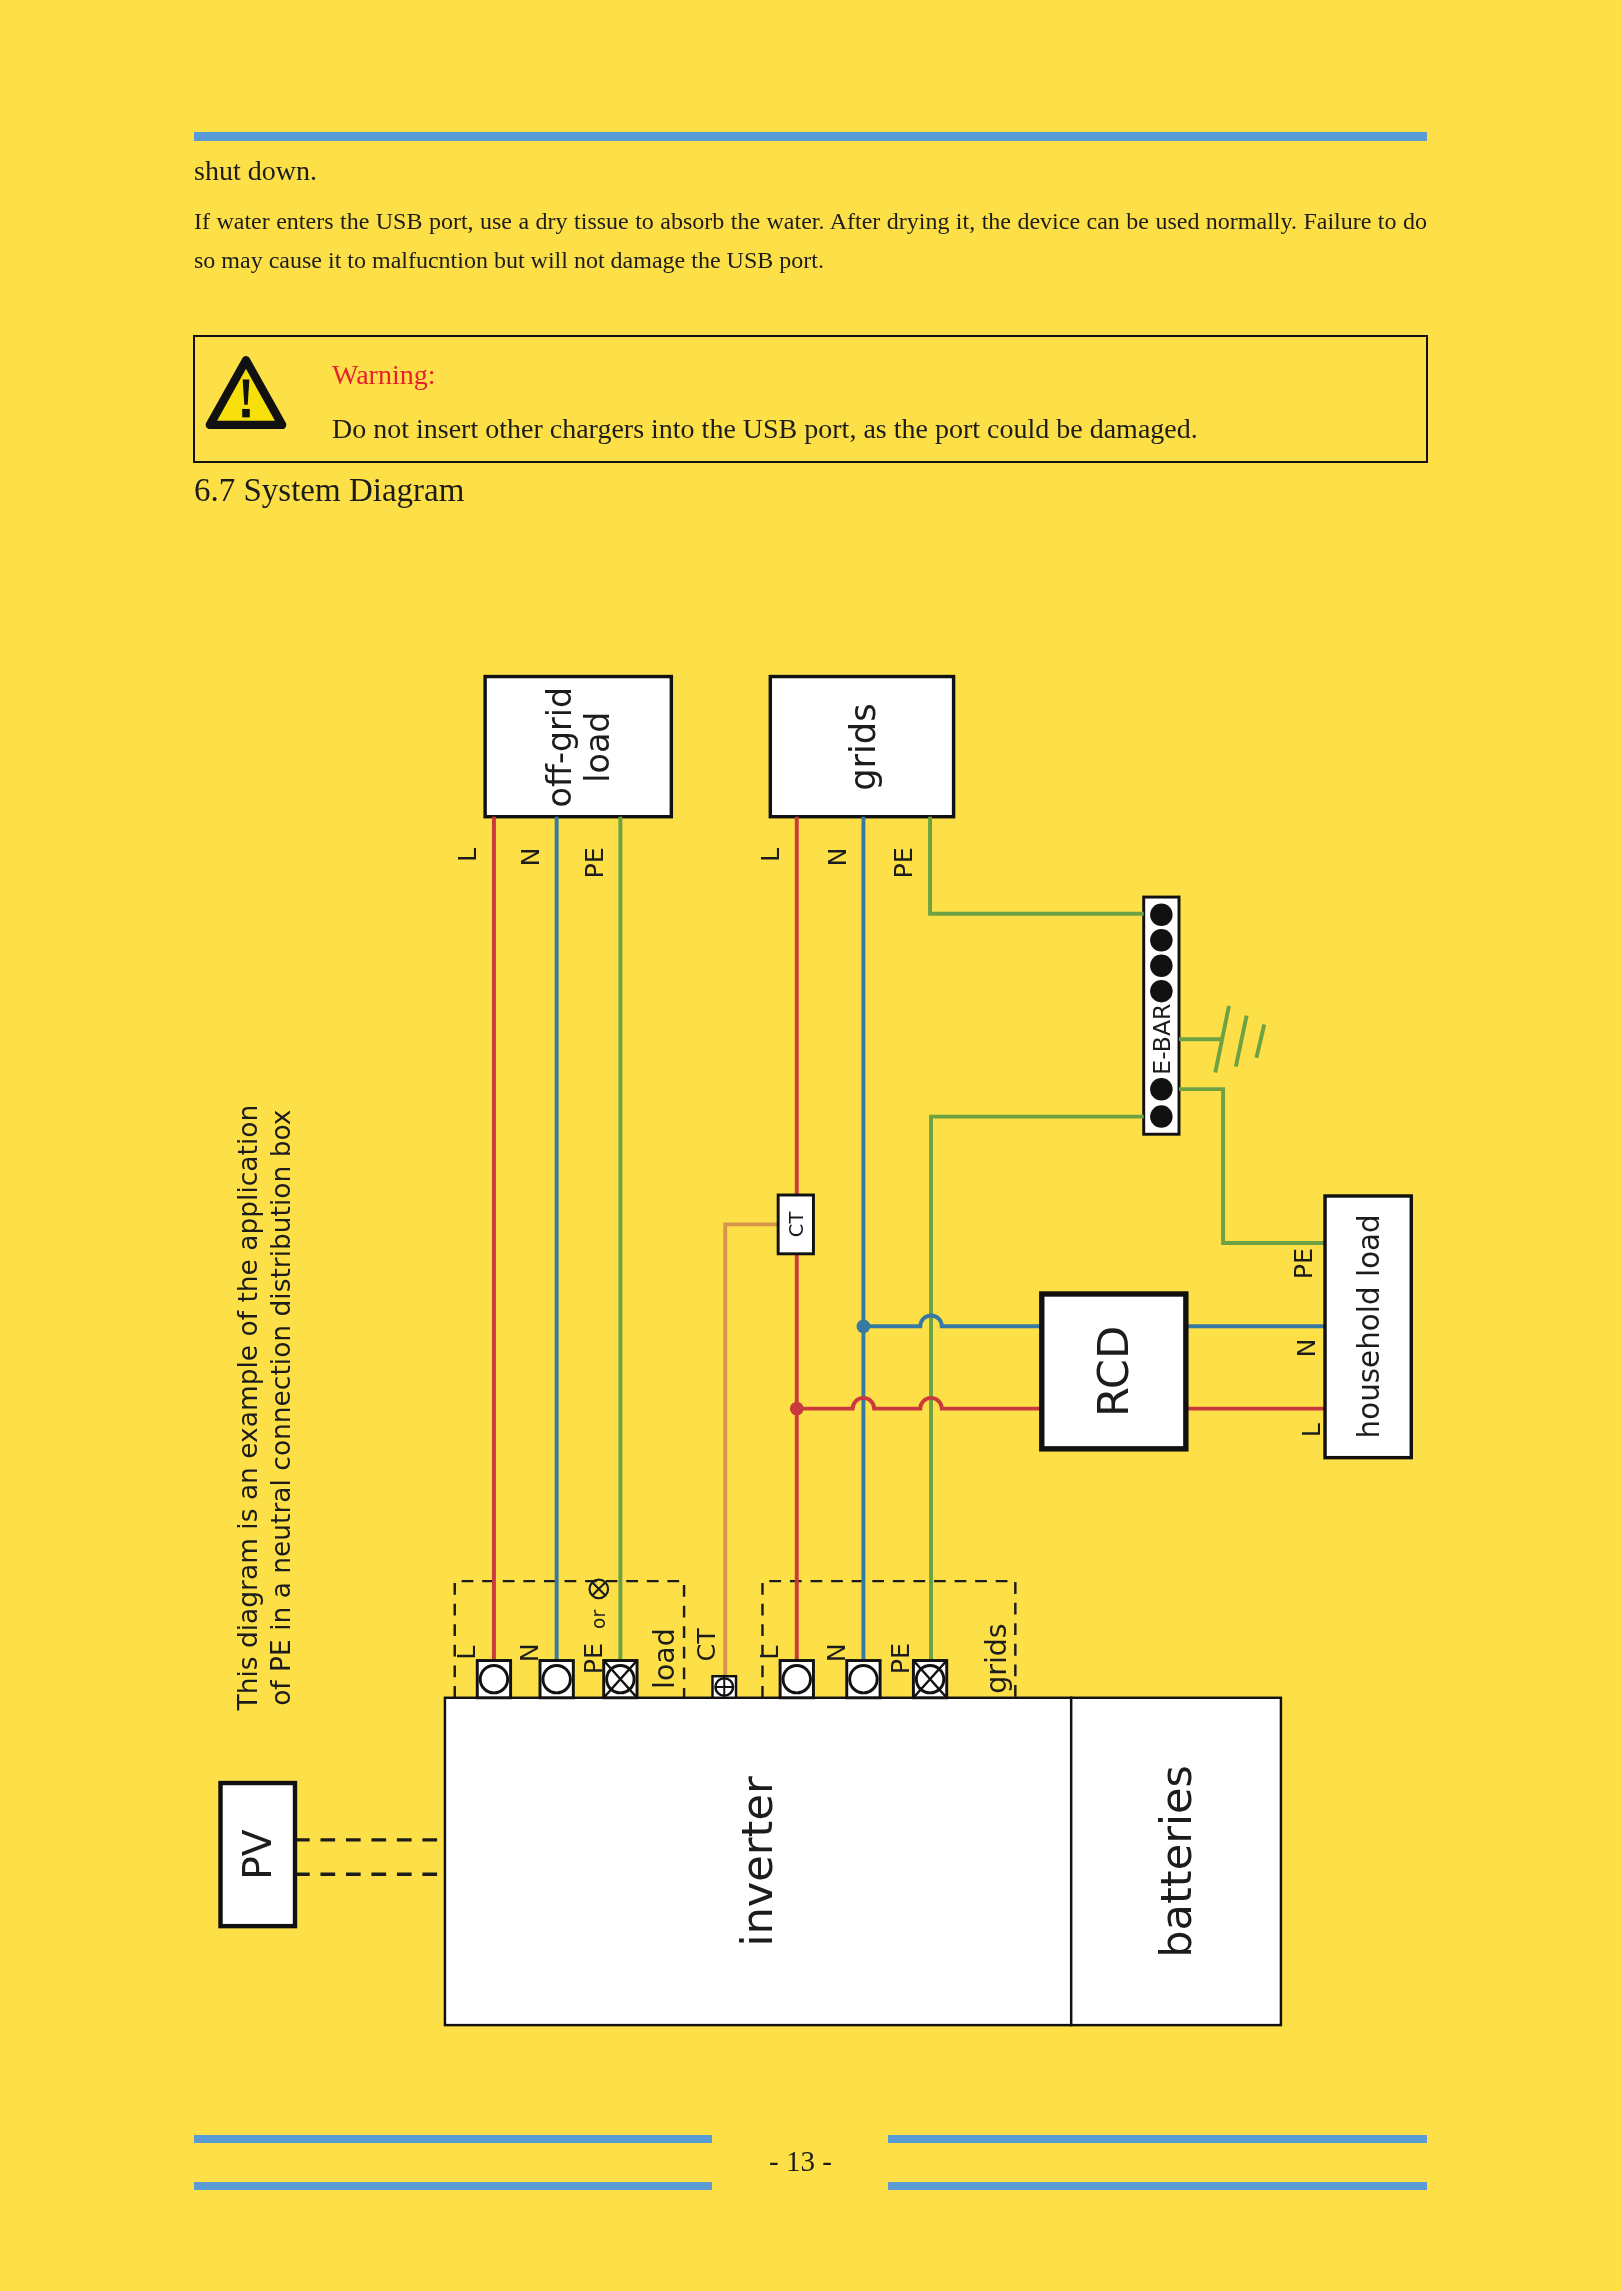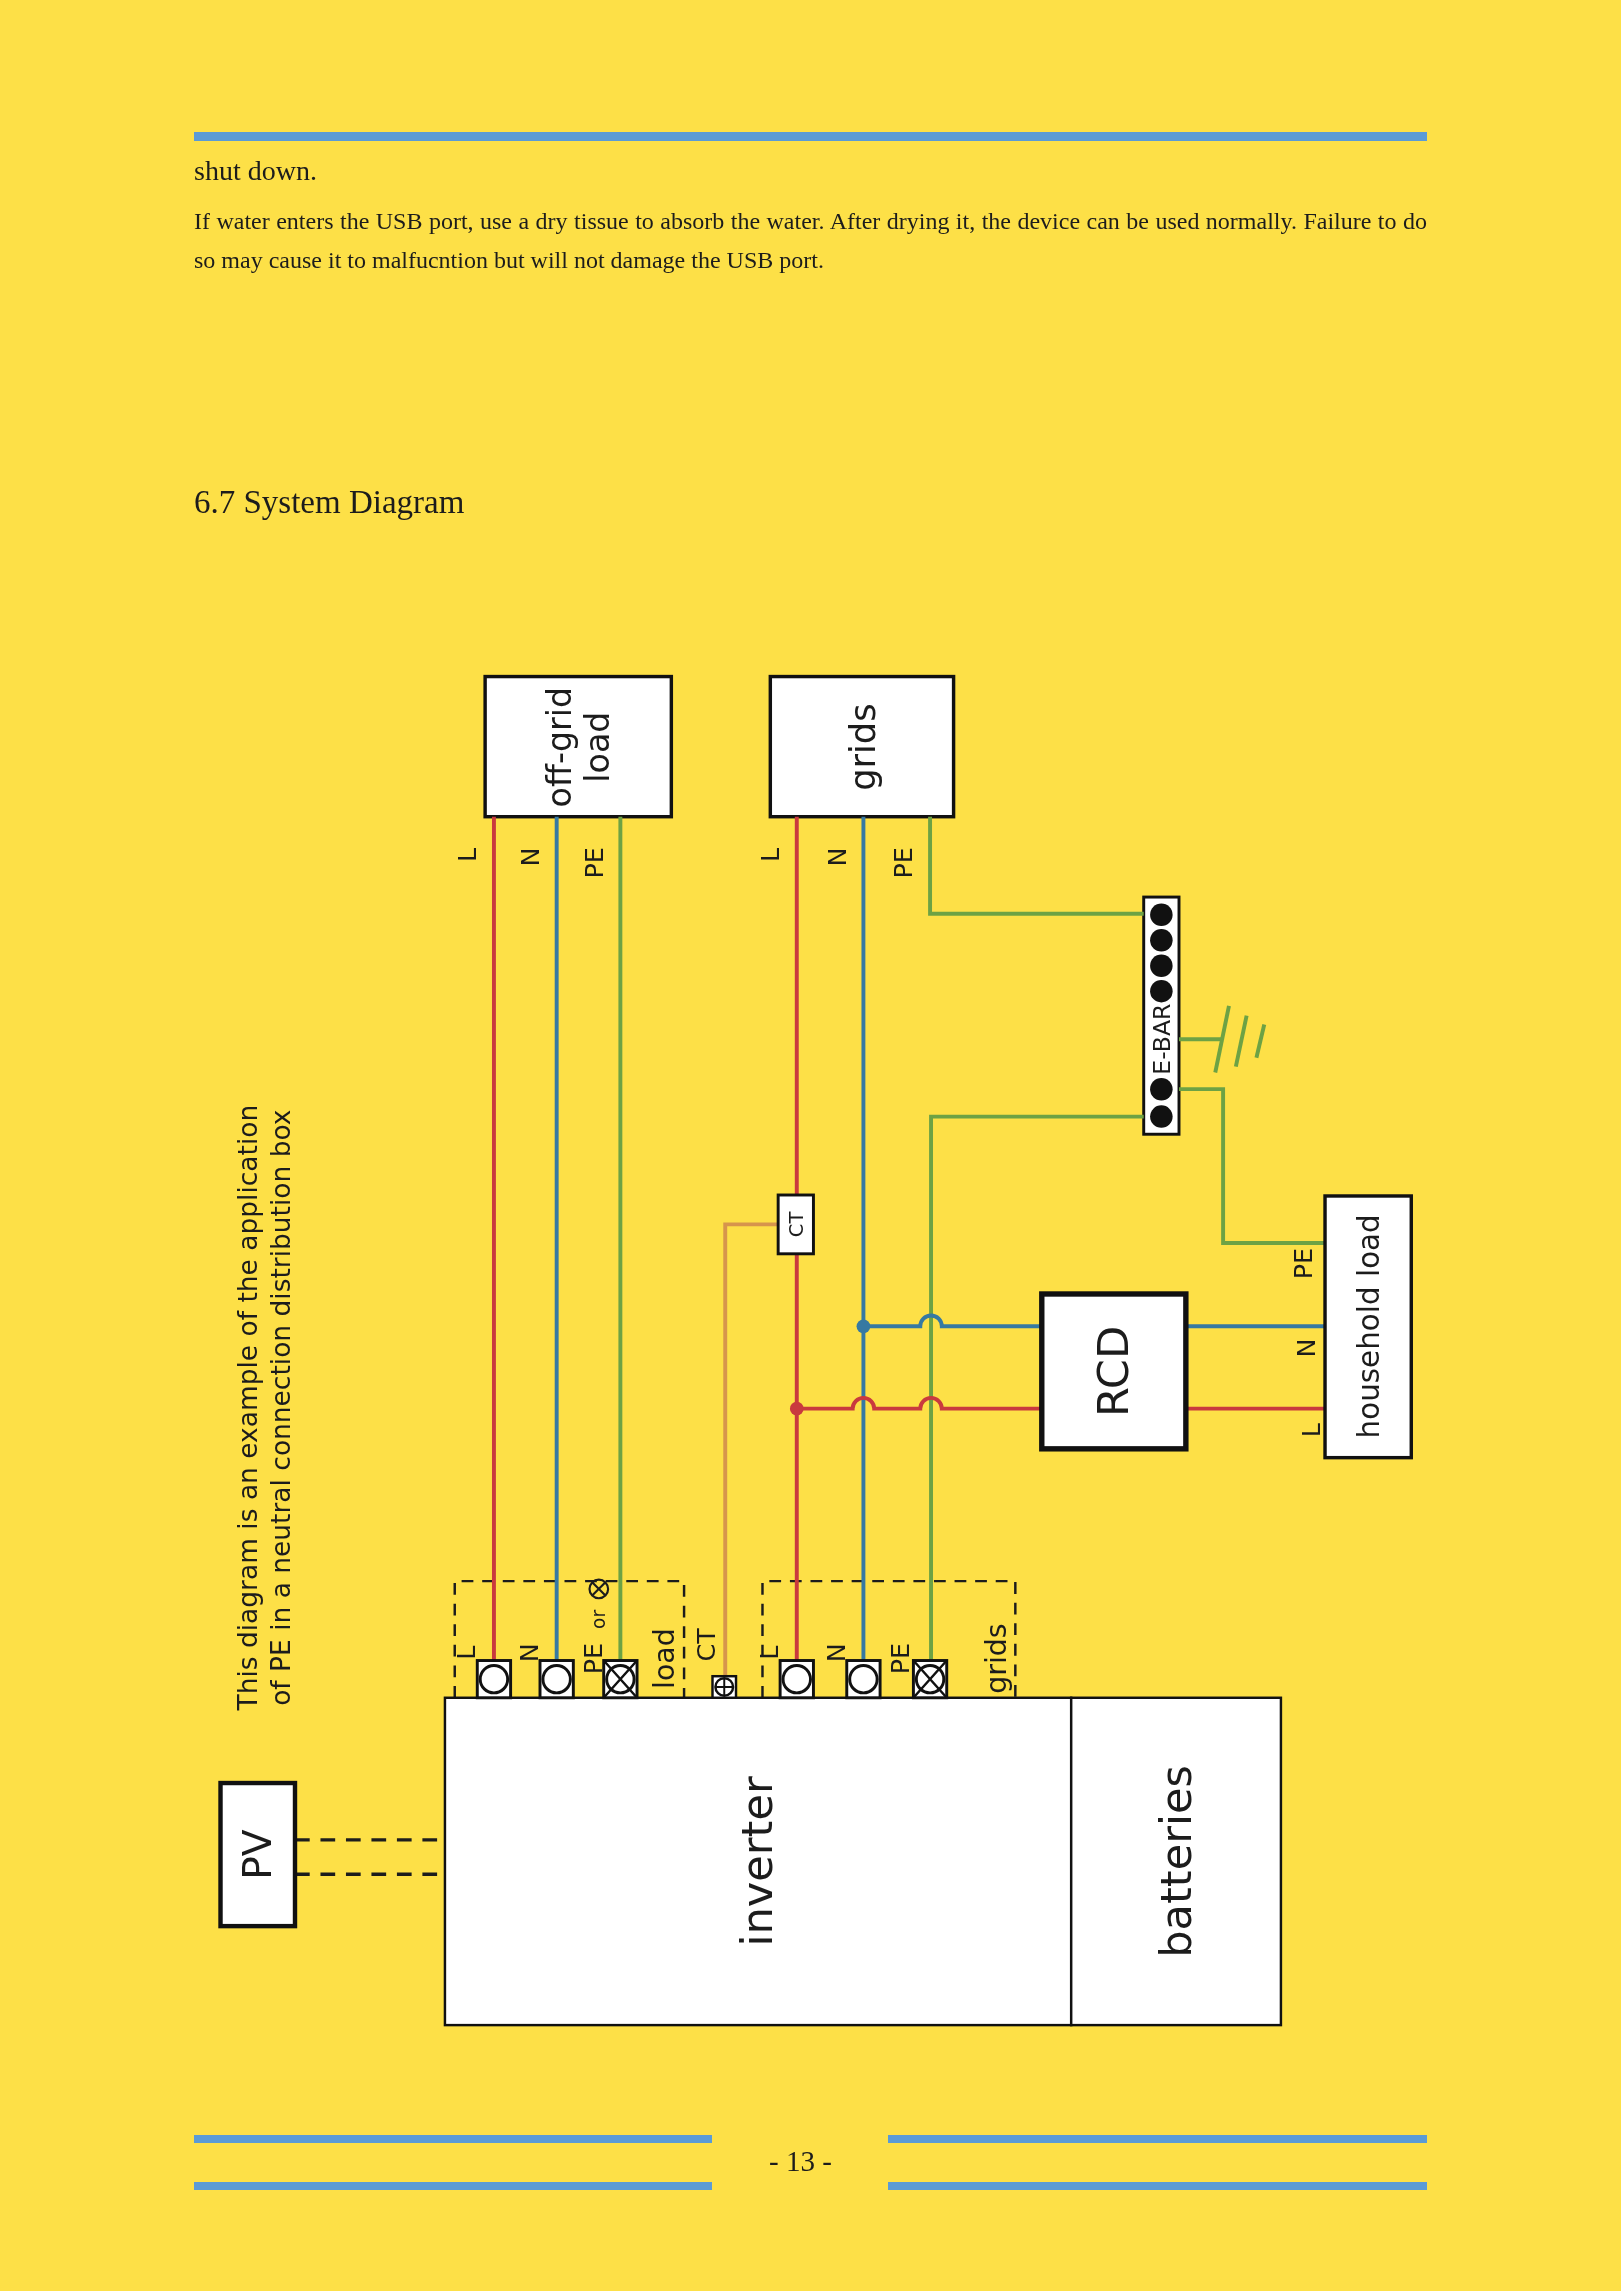--- a/index.html
+++ b/index.html
@@ -23,22 +23,31 @@
 <body>
 
 <div class="page">
 
   <div class="abs rule" style="left:194px; top:132px; width:1233px; height:8.8px;"></div>
 
   <div class="abs intro" style="left:194px; top:155px; width:1233px;">shut down.</div>
 
   <div class="abs body-text" style="left:194px; top:202px; width:1233px;">If water enters the USB port, use a dry tissue to absorb the water. After drying it, the device can be used normally. Failure to do so may cause it to malfucntion but will not damage the USB port.</div>
 
+  <div class="abs warning-box" style="left:193px; top:335px; width:1235px; height:128px;">
+    <svg class="abs" style="left:8.8px; top:16.7px;" width="84" height="78" viewBox="0 0 100 92">
+      <path d="M50 7 L7 84 L93 84 Z" fill="#F6DF0A" stroke="#111" stroke-width="10" stroke-linejoin="round"></path>
+      <polygon points="46,30 54,30 52,60 48,60" fill="#111"></polygon>
+      <rect x="45.5" y="65" width="9" height="10" fill="#111"></rect>
+    </svg>
+    <div class="abs warn-title" style="left:137px; top:21.6px;">Warning:</div>
+    <div class="abs warn-body" style="left:137px; top:76px; width:1068px;">Do not insert other chargers into the USB port, as the port could be damaged.</div>
+  </div>
 
-  <div class="abs heading" style="left:194px; top:484px;">6.7 System Diagram</div>
+  <div class="abs heading" style="left:194px; top:472px;">6.7 System Diagram</div>
 
   <svg class="abs" style="left:0; top:0;" width="1621" height="2292" viewBox="0 0 1654 2338">
 
     <text transform="translate(262 1436) rotate(-90)" text-anchor="middle" font-size="27">This diagram is an example of the application</text>
     <text transform="translate(296 1436) rotate(-90)" text-anchor="middle" font-size="27">of PE in a neutral connection distribution box</text>
 
     <path d="M301 1877 H454" stroke="#1c1c1c" stroke-width="3.5" stroke-dasharray="15 11" fill="none"></path>
     <path d="M301 1912 H454" stroke="#1c1c1c" stroke-width="3.5" stroke-dasharray="15 11" fill="none"></path>
 
     <path d="M464 1732 V1613 H698 V1732" stroke="#1c1c1c" stroke-width="2.5" stroke-dasharray="12 9" fill="none"></path>

